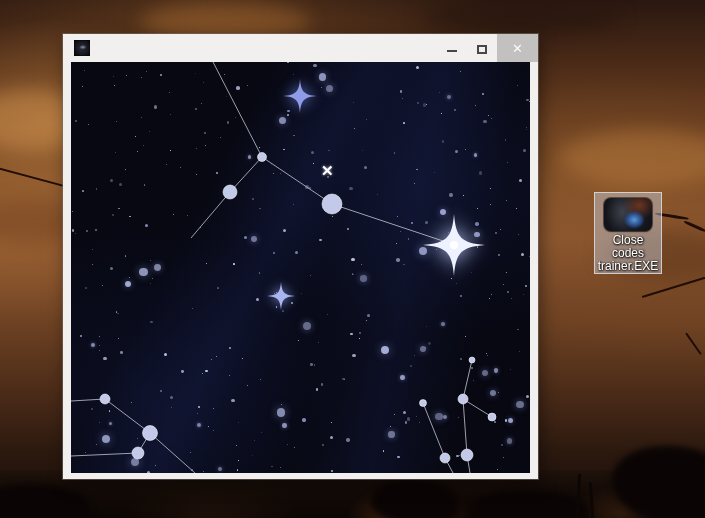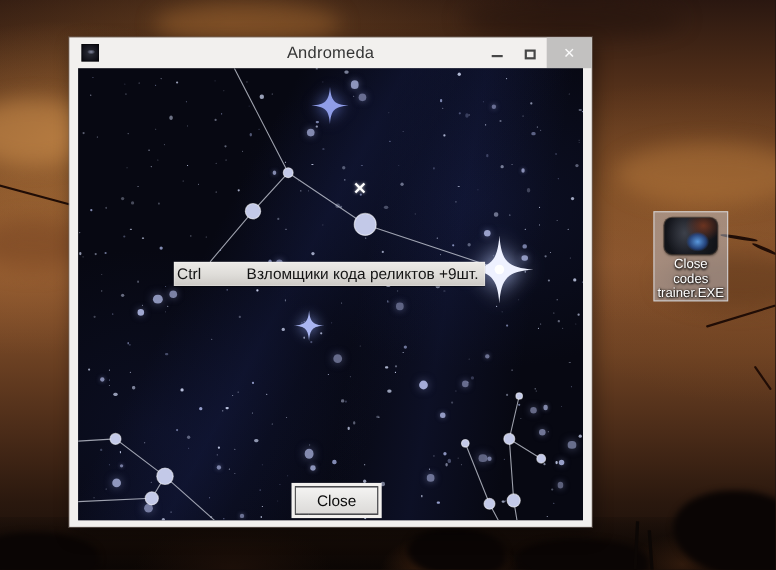--- a/index.html
+++ b/index.html
@@ -155,21 +155,20 @@
     <div class="tree-blob t3"></div>
     <div class="tree-blob t4"></div>
     <div class="trunk k1"></div>
     <div class="trunk k2"></div>
   </div>
 </div>
 
 <div class="window">
   <div class="titlebar">
     <div class="win-icon"></div>
-    <div class="title">Andromeda</div>
     <div class="controls">
       <div class="ctl">
           <span class="glyph-min"></span>
         </div>
       <div class="ctl">
           <span class="glyph-max"></span>
         </div>
       <div class="ctl-close">
           <span>✕</span>
         </div>
@@ -553,28 +552,21 @@
         </svg>
     </span>
     <span class="sparkle sp3">
       <svg viewBox="0 0 100 100">
           <path fill="#aab6f2" d="M50 0 C53 38 62 47 100 50 C62 53 53 62 50 100 C47 62 38 53 0 50 C38 47 47 38 50 0 Z"></path>
         </svg>
     </span>
 
     <span class="x-marker">✕</span>
 
-    <div class="hotkey-row">
-      <span>Ctrl</span>
-      <span>Взломщики кода реликтов +9шт.</span>
-    </div>
-
-    <div class="close-btn">
-      <span>Close</span>
-    </div>
+
   </div>
 </div>
 
 <div class="desk-icon">
   <div class="desk-icon-img"></div>
   <div class="desk-icon-label">
     <div>Close codes</div>
     <div>trainer.EXE</div>
   </div>
 </div>

